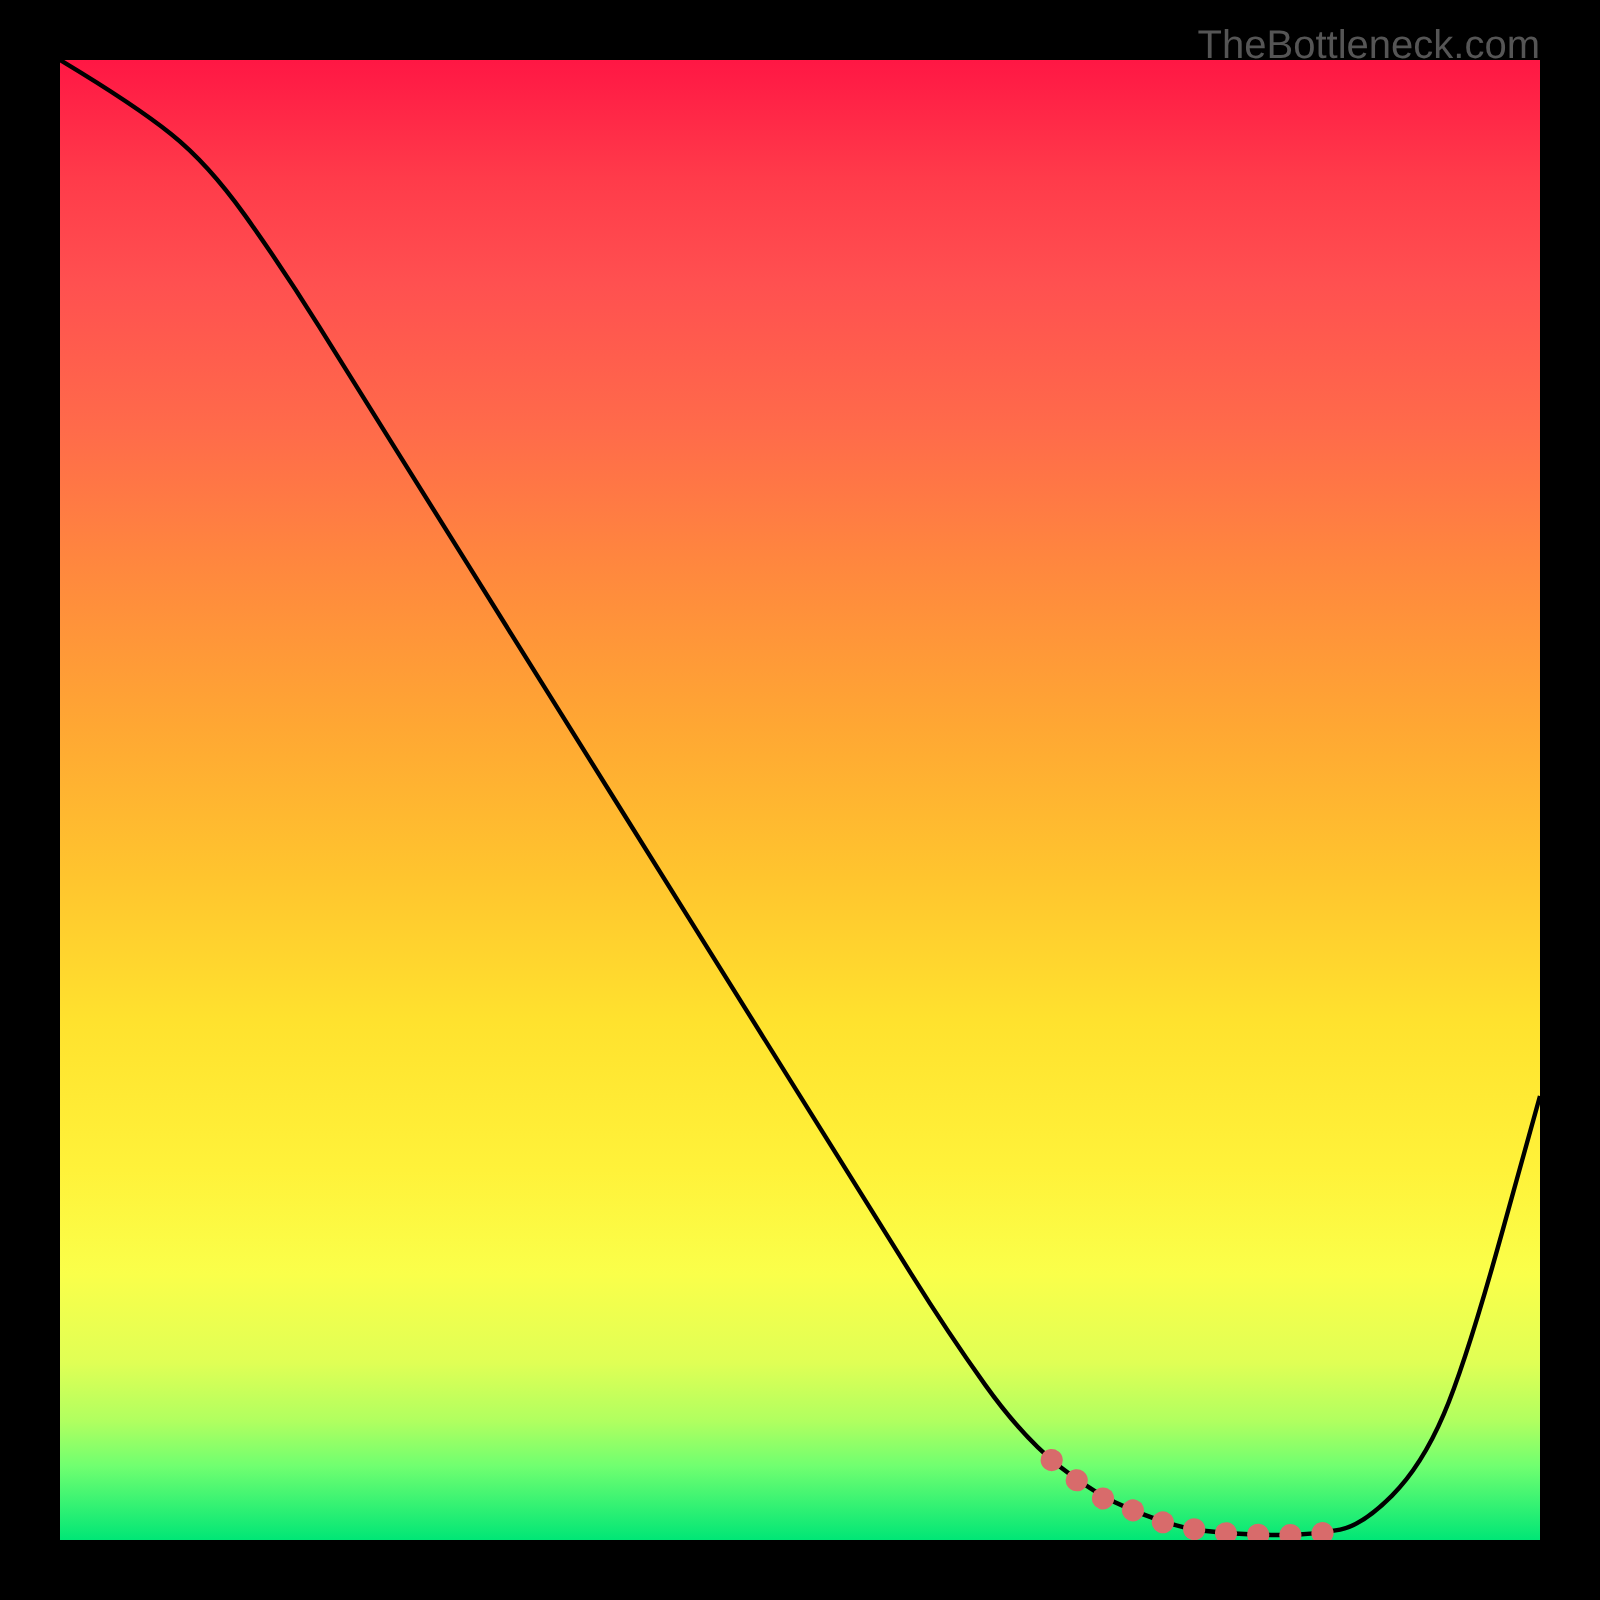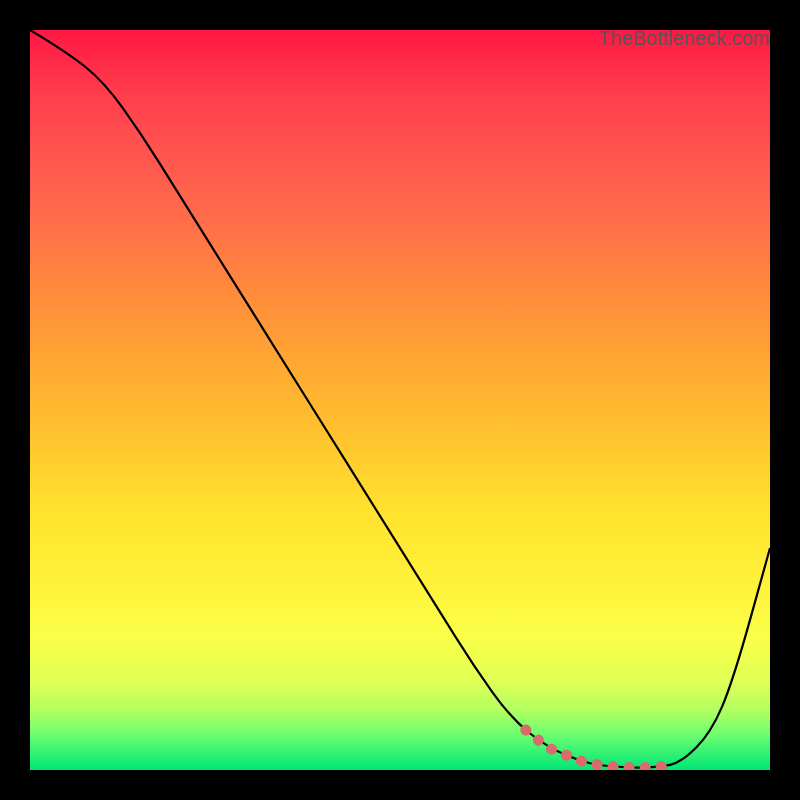--- a/index.html
+++ b/index.html
@@ -34,21 +34,21 @@
     #ffe22e 65%,
     #fff23a 75%,
     #faff4a 82%,
     #e0ff55 88%,
     #b0ff60 92%,
     #70ff70 95%,
     #00e676 100%);
 }
 .watermark {
   position: absolute;
-  top: 27px;
+  top: 12px;
   right: 30px;
   color: #555;
   font-family: Arial, sans-serif;
   font-size: 20px;
   font-weight: 500;
 }
 svg.curve {
   position: absolute;
   left: 30px;
   top: 30px;

